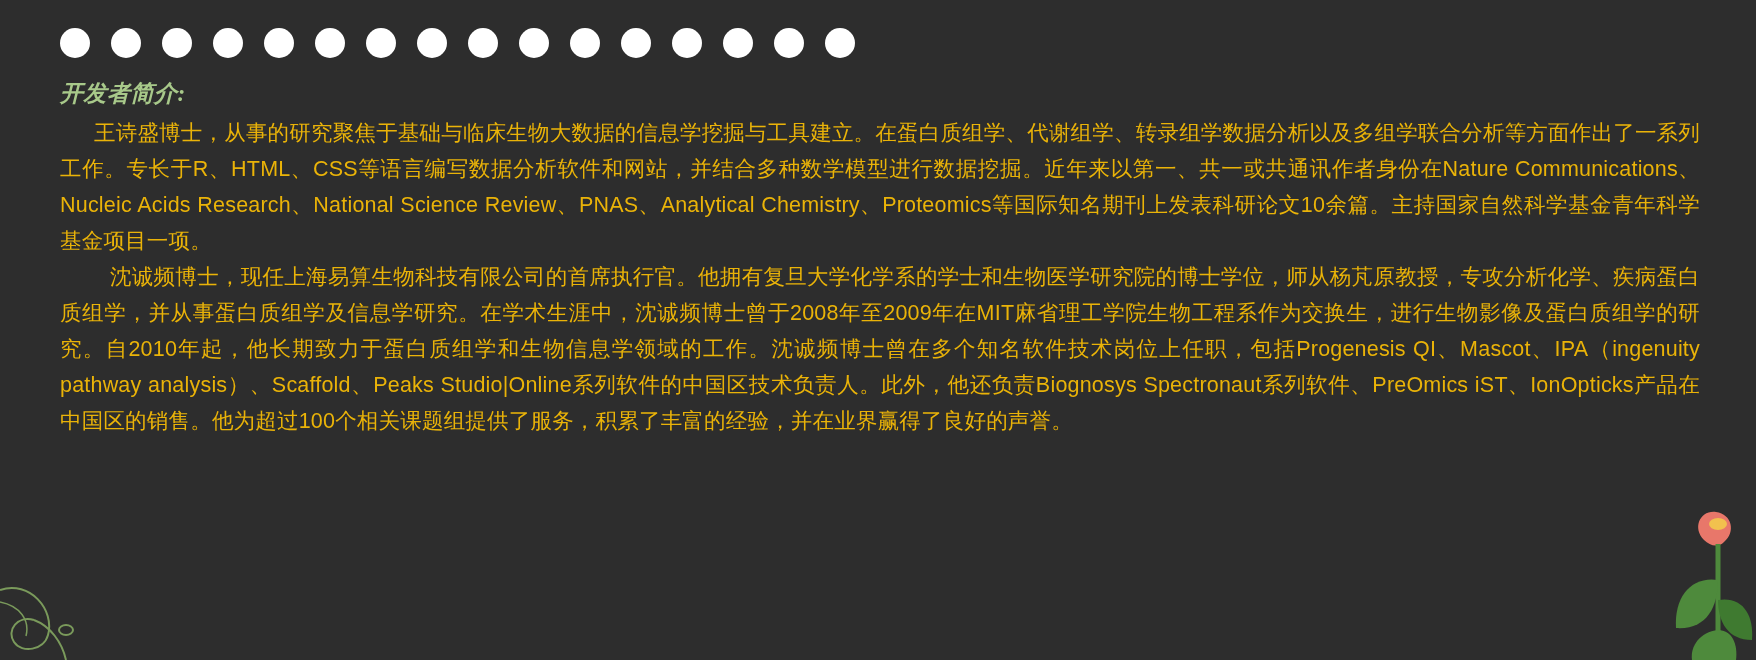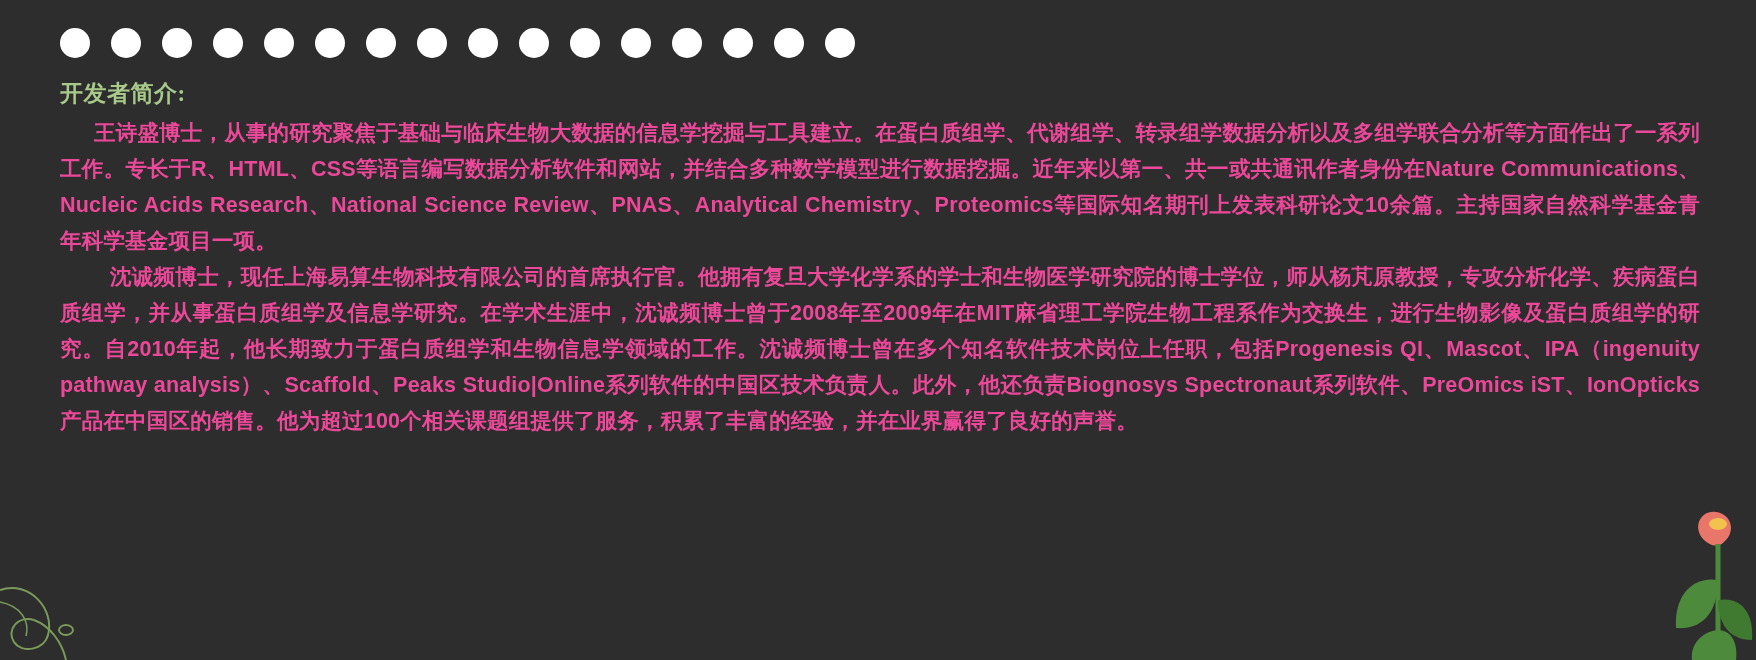--- a/index.html
+++ b/index.html
@@ -36,38 +36,38 @@
   }
   
   .content {
     position: absolute;
     left: 60px;
     top: 78px;
     width: 1640px;
   }
   .section-heading {
     font-family: "Liberation Serif", serif;
+    font-style: italic;
     font-weight: bold;
     font-size: 23px;
     color: #a8c98a;
     margin: 0 0 6px 0;
     letter-spacing: 0.5px;
   }
   .section-heading.second {
     margin-top: 26px;
   }
   .para {
     font-size: 21.5px;
     line-height: 36px;
-    color: #ec4899;
+    color: #eab308;
     margin: 0;
     text-align: justify;
     text-justify: inter-ideograph;
     letter-spacing: 0.2px;
-    font-weight: bold;
   }
   .para.indent-1 { text-indent: 34px; }
   .para.indent-2 { text-indent: 50px; }
 
   
   .vine {
     position: absolute;
     left: 0;
     bottom: 0;
     width: 120px;

